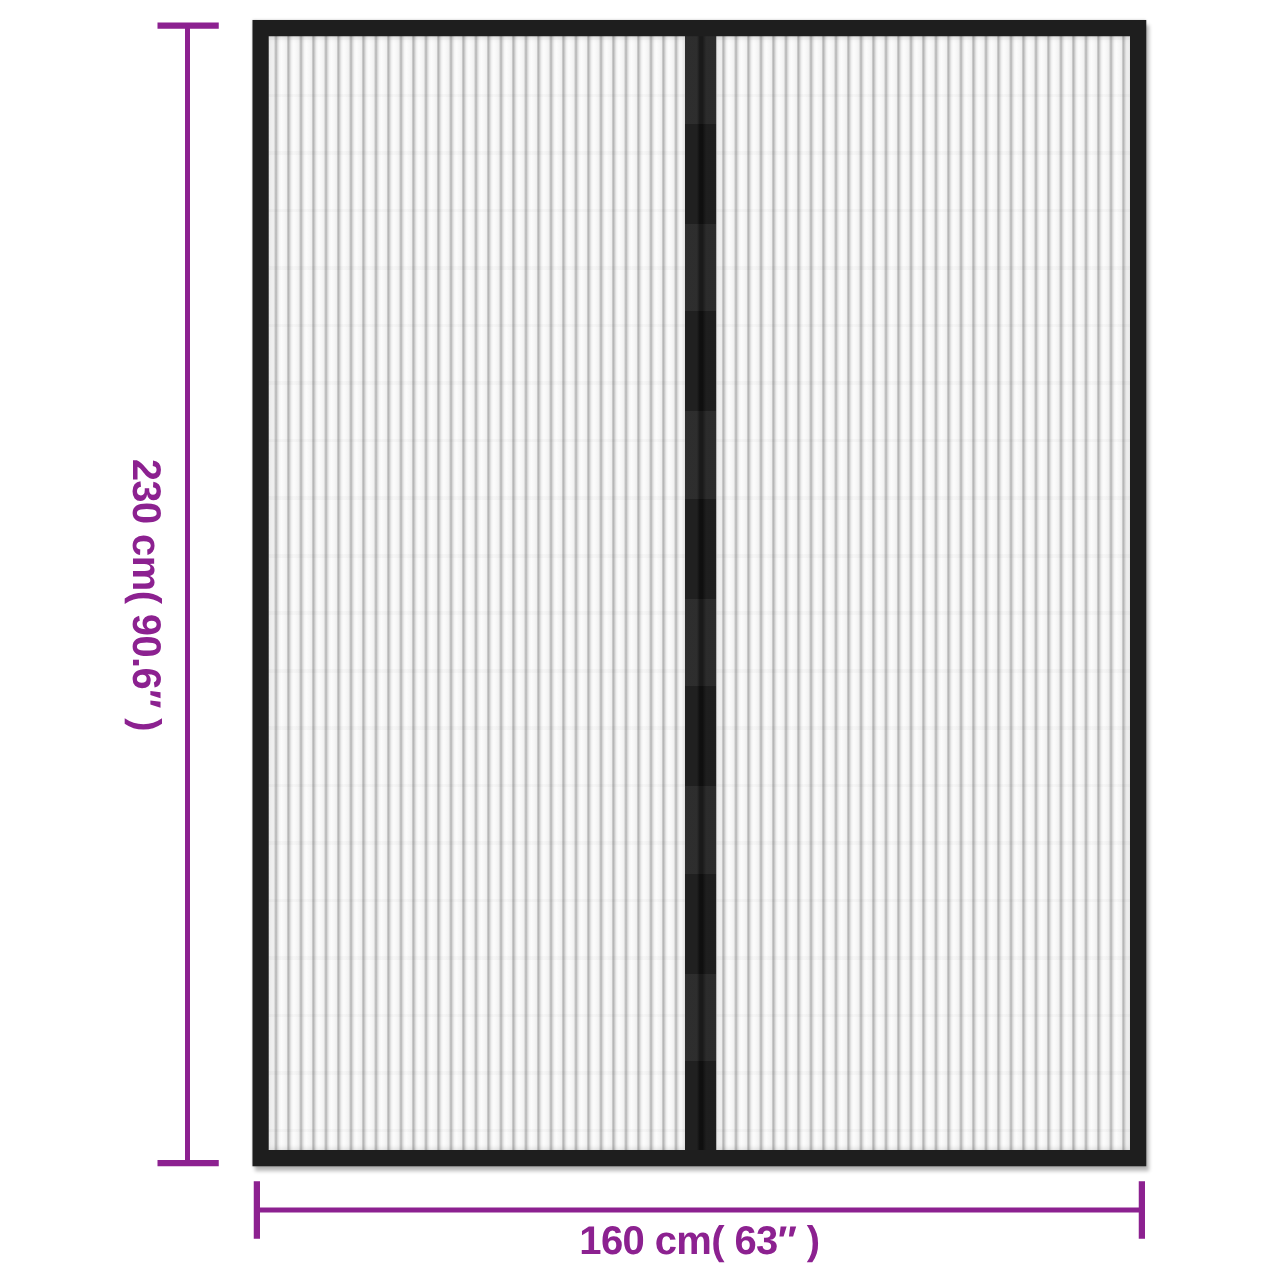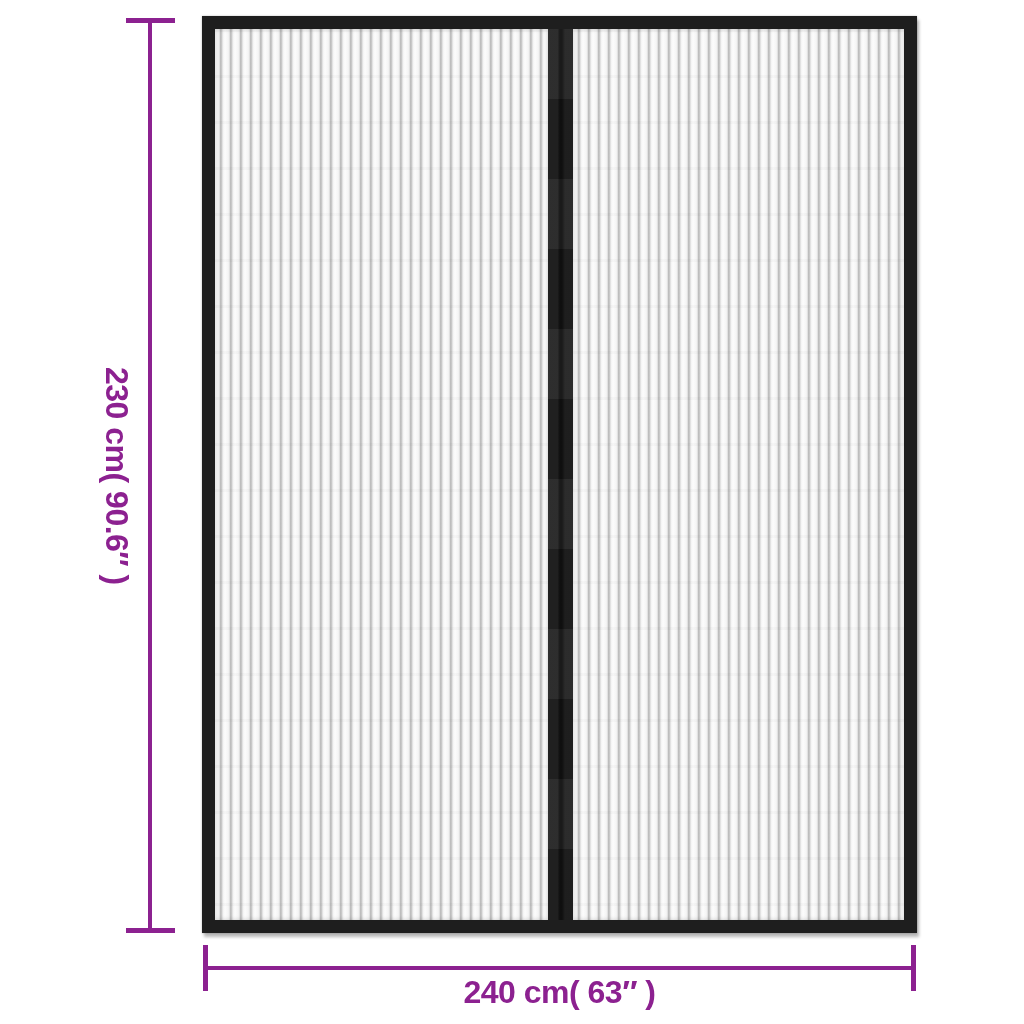--- a/index.html
+++ b/index.html
@@ -108,15 +108,15 @@
   </div>
 
   <div class="dim dim-cap-h top"></div>
   <div class="dim dim-vline"></div>
   <div class="dim dim-cap-h bot"></div>
   <div class="dim-label height">230 cm( 90.6″ )</div>
 
   <div class="dim dim-cap-v left"></div>
   <div class="dim dim-hline"></div>
   <div class="dim dim-cap-v right"></div>
-  <div class="dim-label width">240 cm( 63″ )</div>
+  <div class="dim-label width">160 cm( 63″ )</div>
 
 </div>
 
 </body></html>

